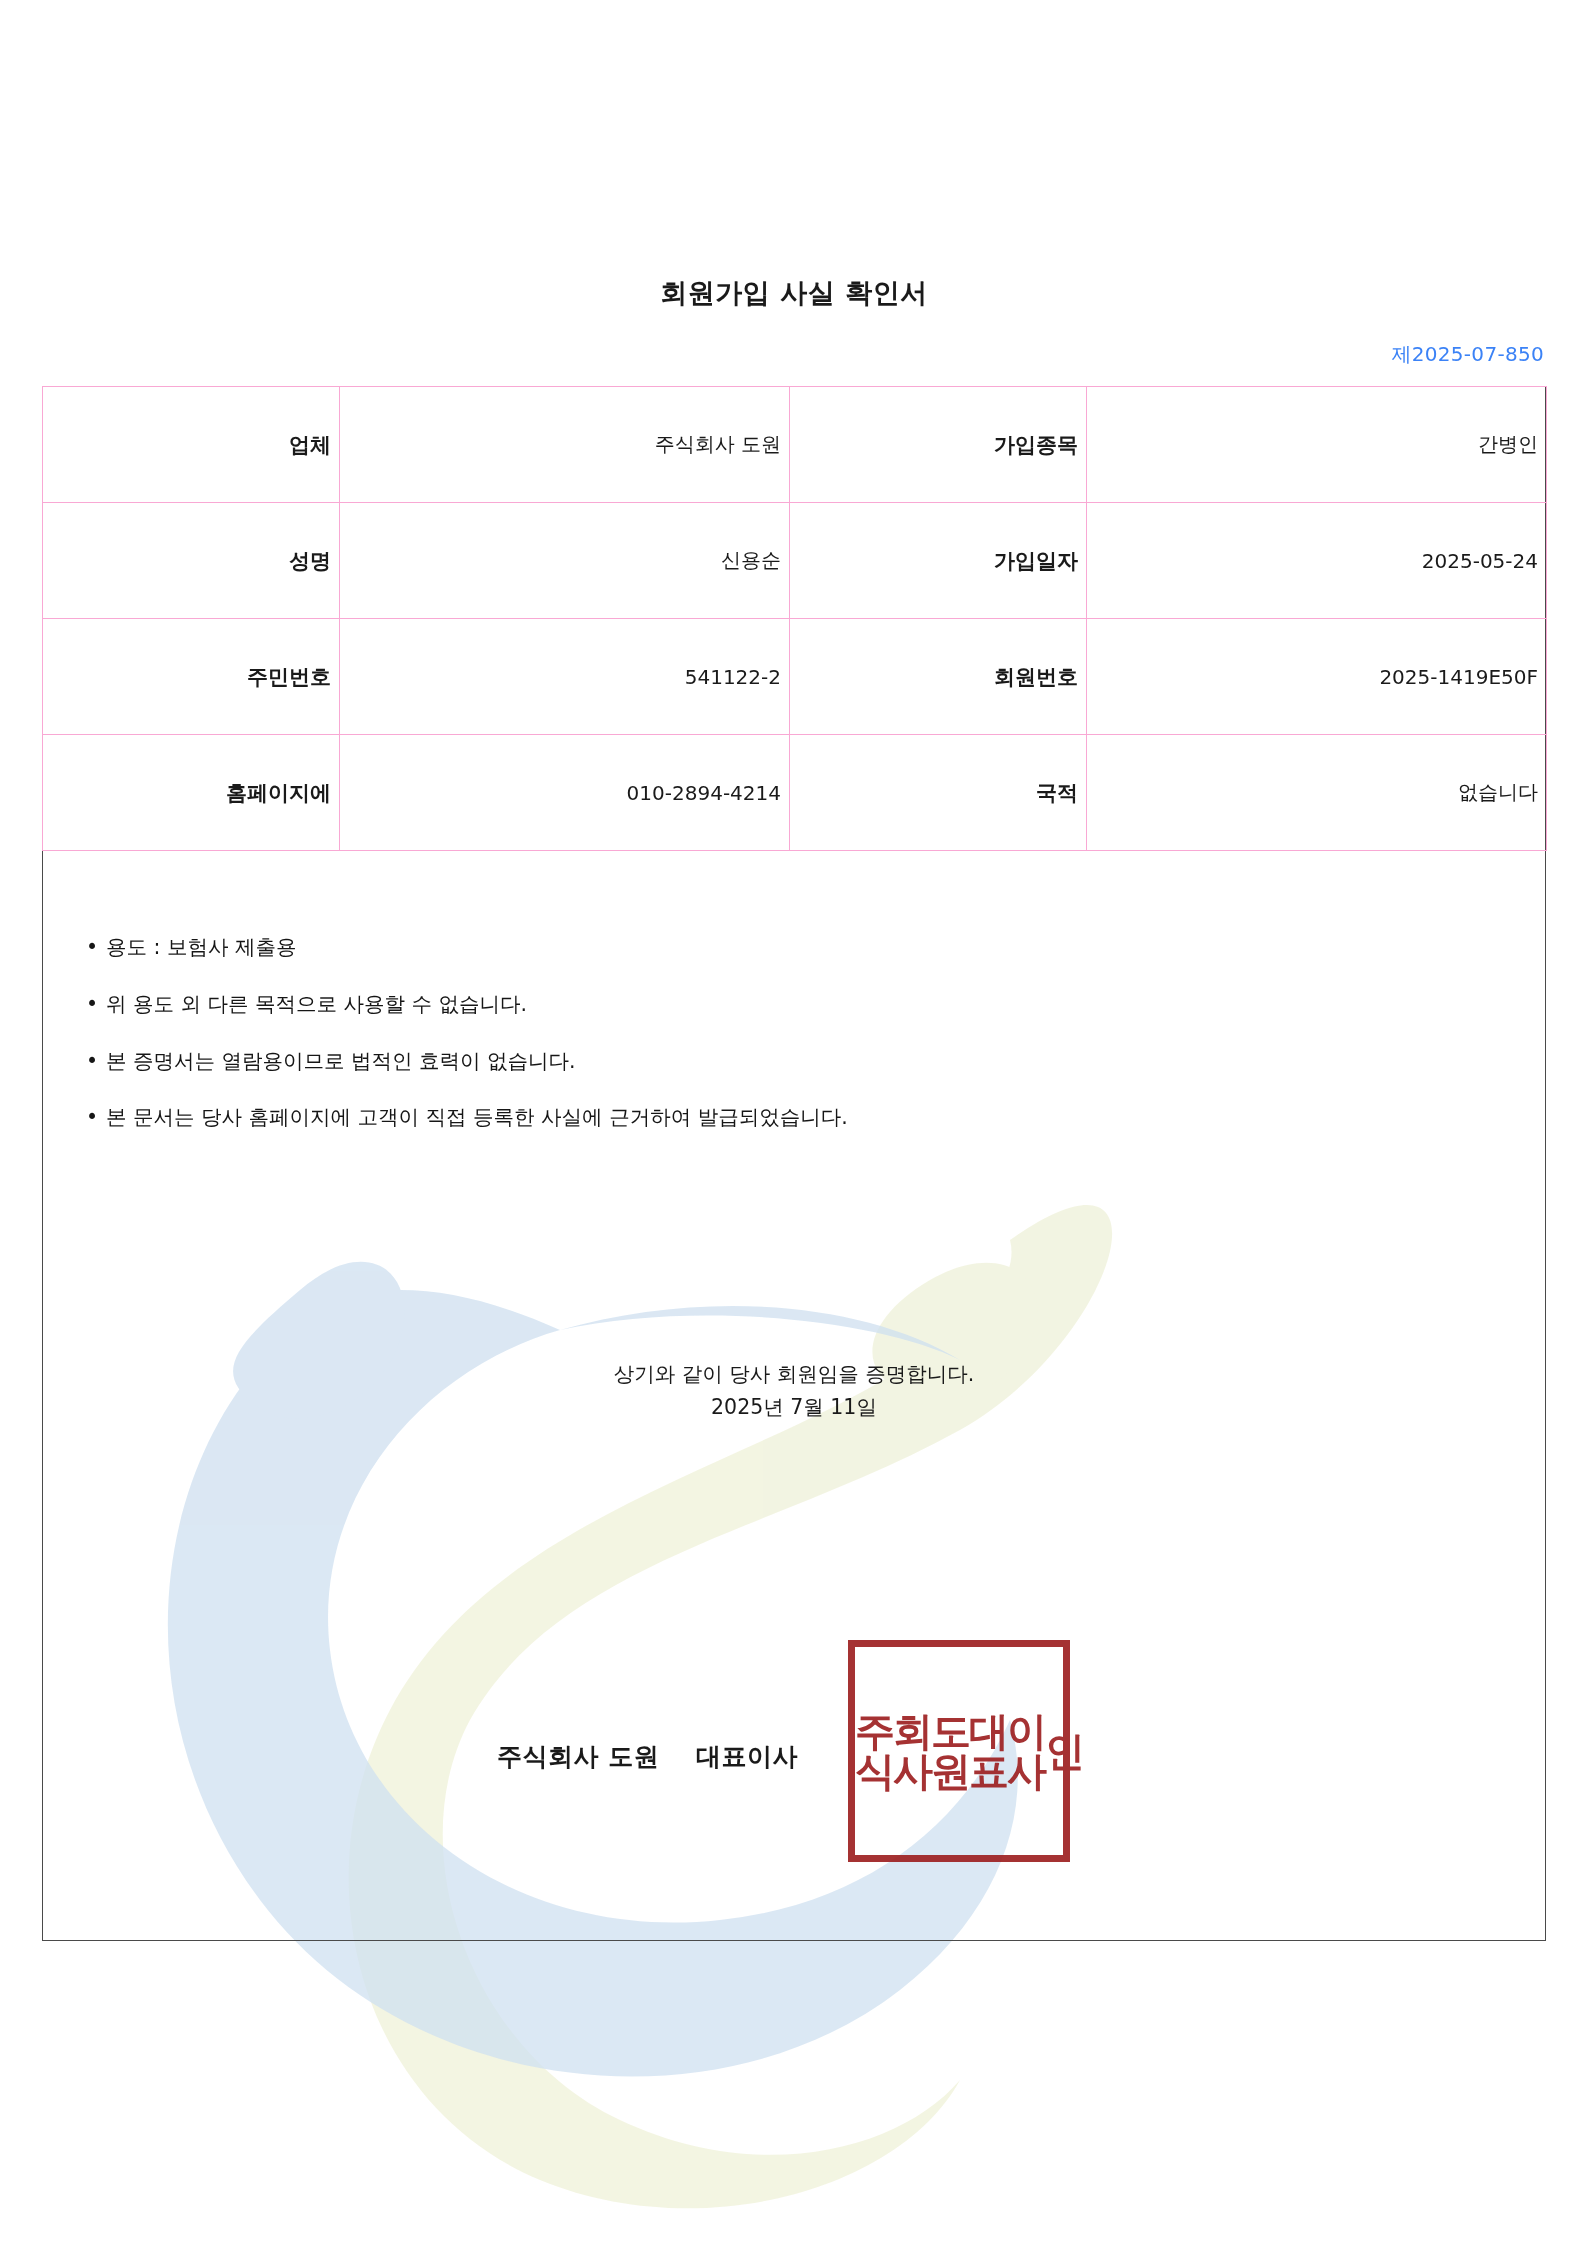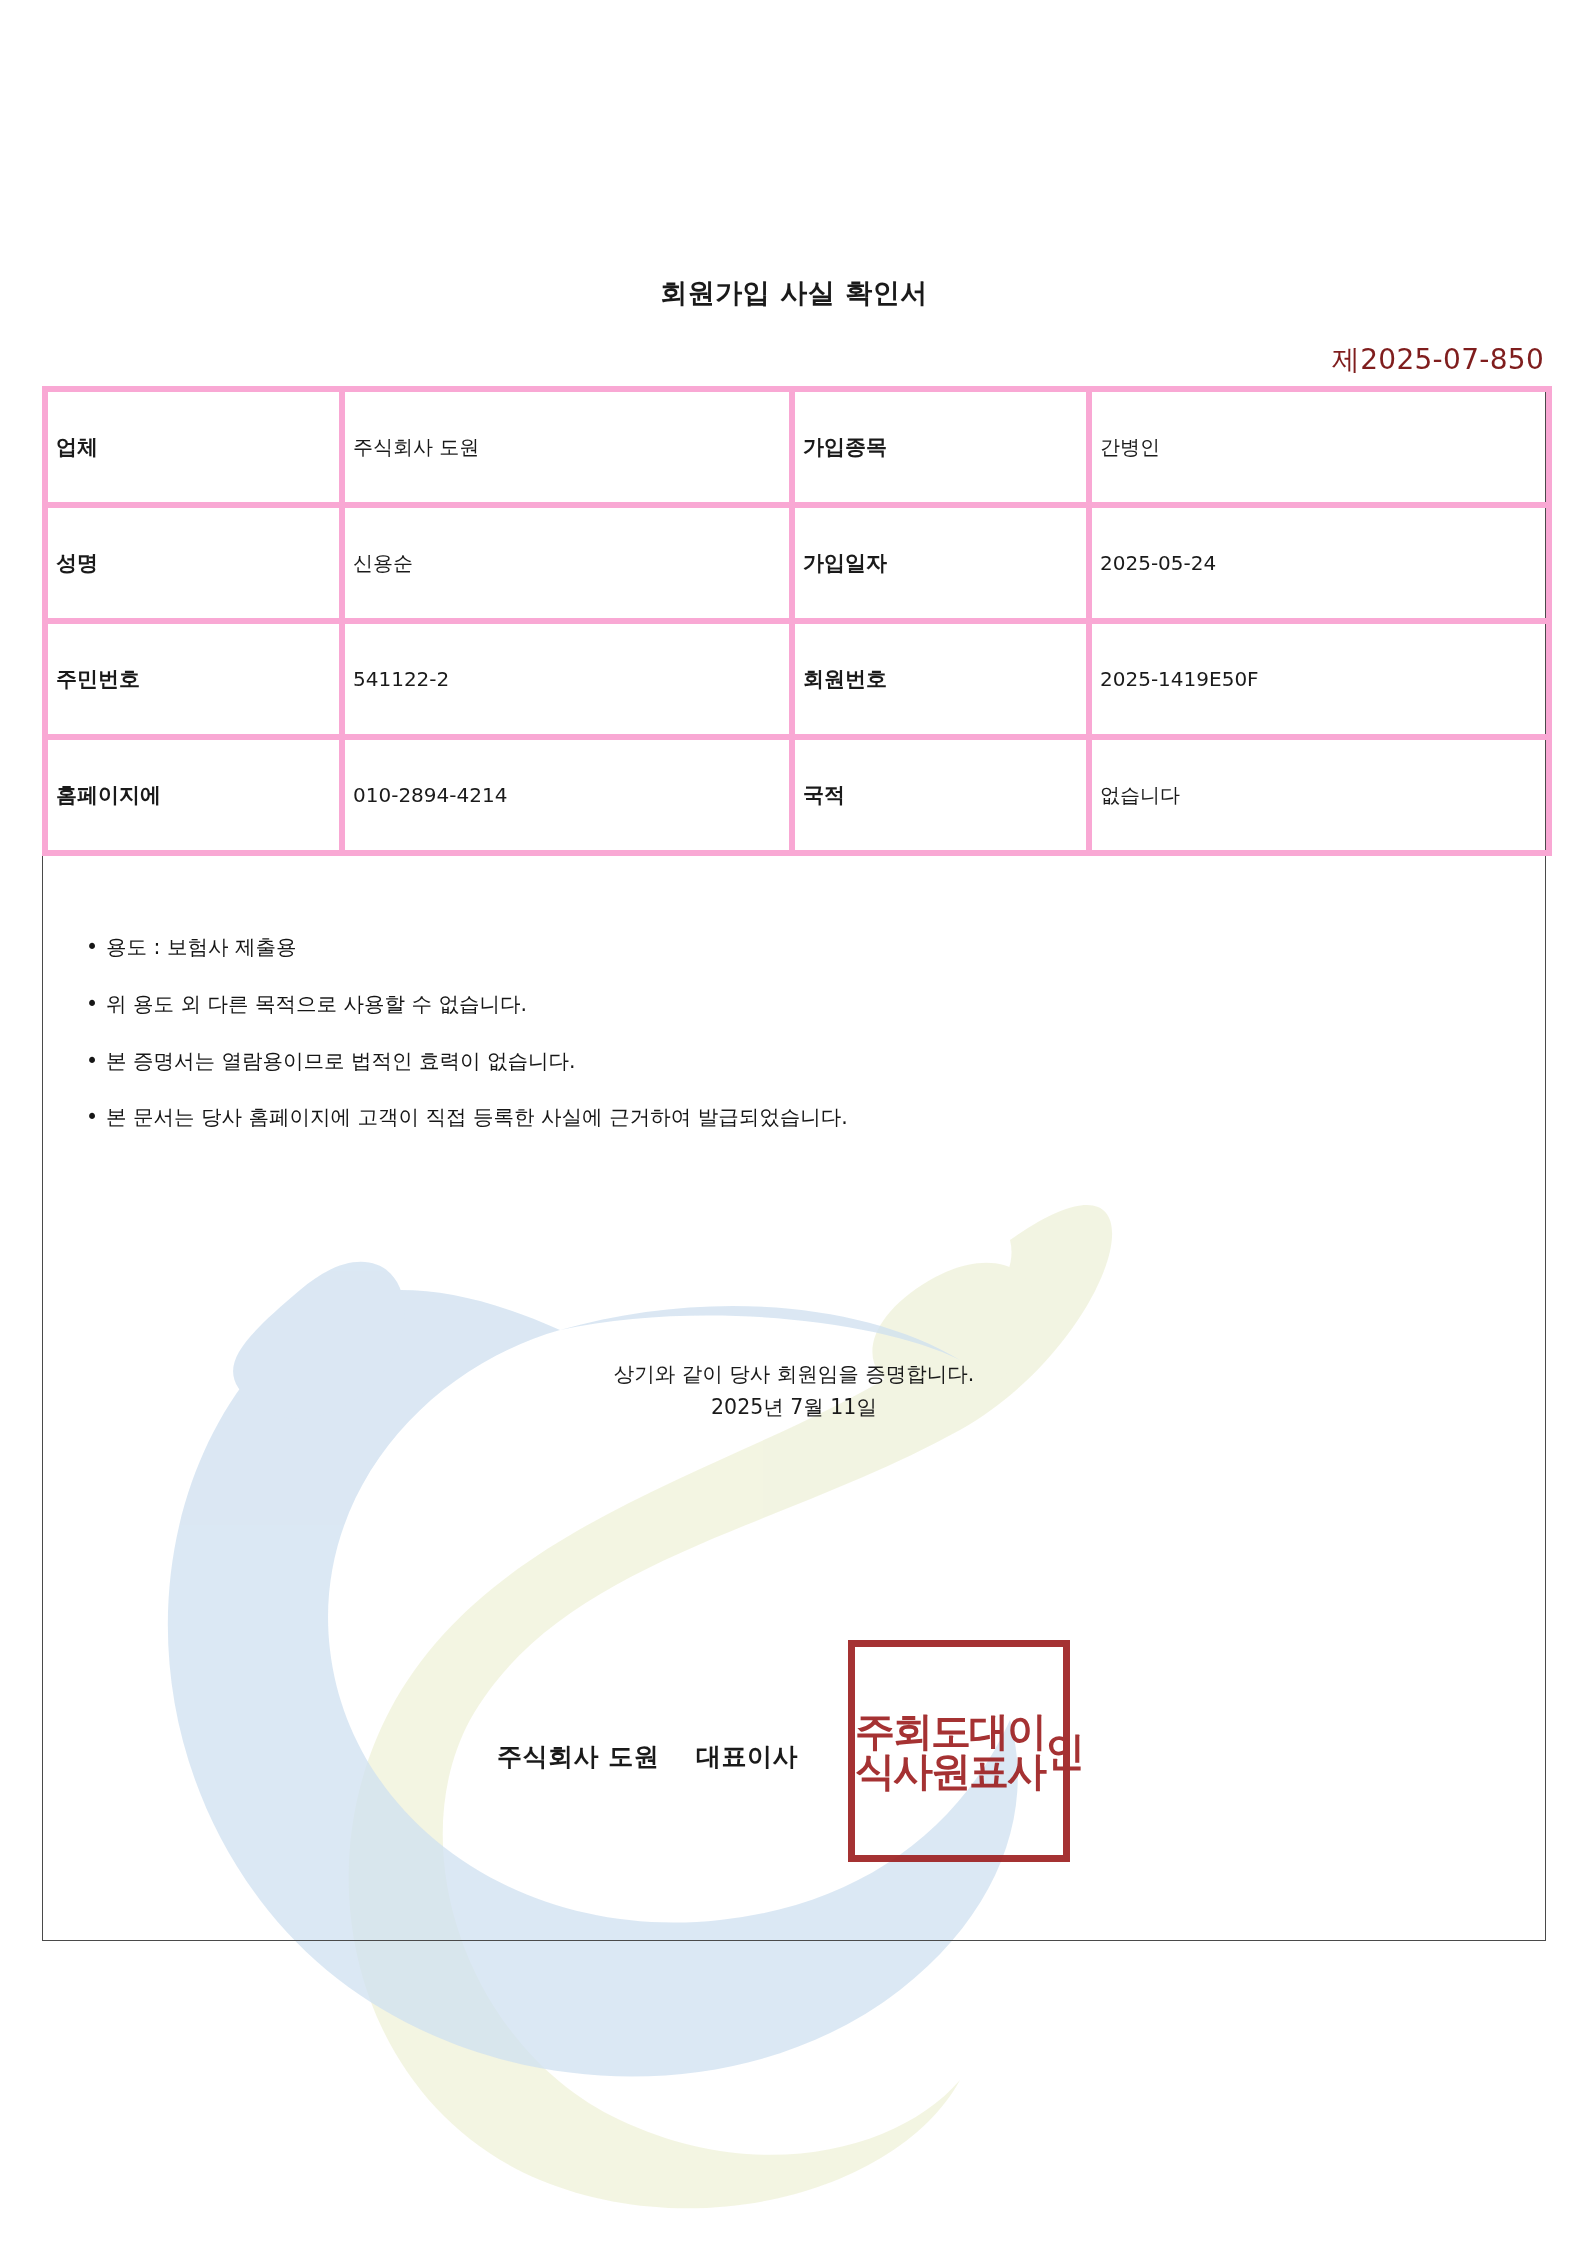--- a/index.html
+++ b/index.html
@@ -45,22 +45,22 @@
     text-align: center;
     font-size: 27px;
     font-weight: bold;
     letter-spacing: 0.5px;
   }
 
   .doc-number {
     position: absolute;
     right: 44px;
     top: 341px;
-    font-size: 28px;
-    color: #7f1d1d;
+    font-size: 20px;
+    color: #3b82f6;
     letter-spacing: 0.3px;
   }
 
   .frame {
     position: absolute;
     left: 42px;
     top: 386px;
     width: 1504px;
     height: 1555px;
     border: 1.5px solid #4a4a4a;
@@ -71,24 +71,24 @@
   table.info {
     position: absolute;
     left: 42px;
     top: 386px;
     width: 1504px;
     border-collapse: collapse;
     table-layout: fixed;
     background: transparent;
   }
   table.info td {
-    border: 6px solid #f9a8d4;
+    border: 1px solid #f9a8d4;
     height: 116px;
     font-size: 20px;
-    text-align: left;
+    text-align: right;
     vertical-align: middle;
     padding: 14px 8px;
     box-sizing: border-box;
   }
   table.info td.label {
     font-weight: bold;
     font-size: 21px;
   }
   col.c1 { width: 297px; }
   col.c2 { width: 450px; }

